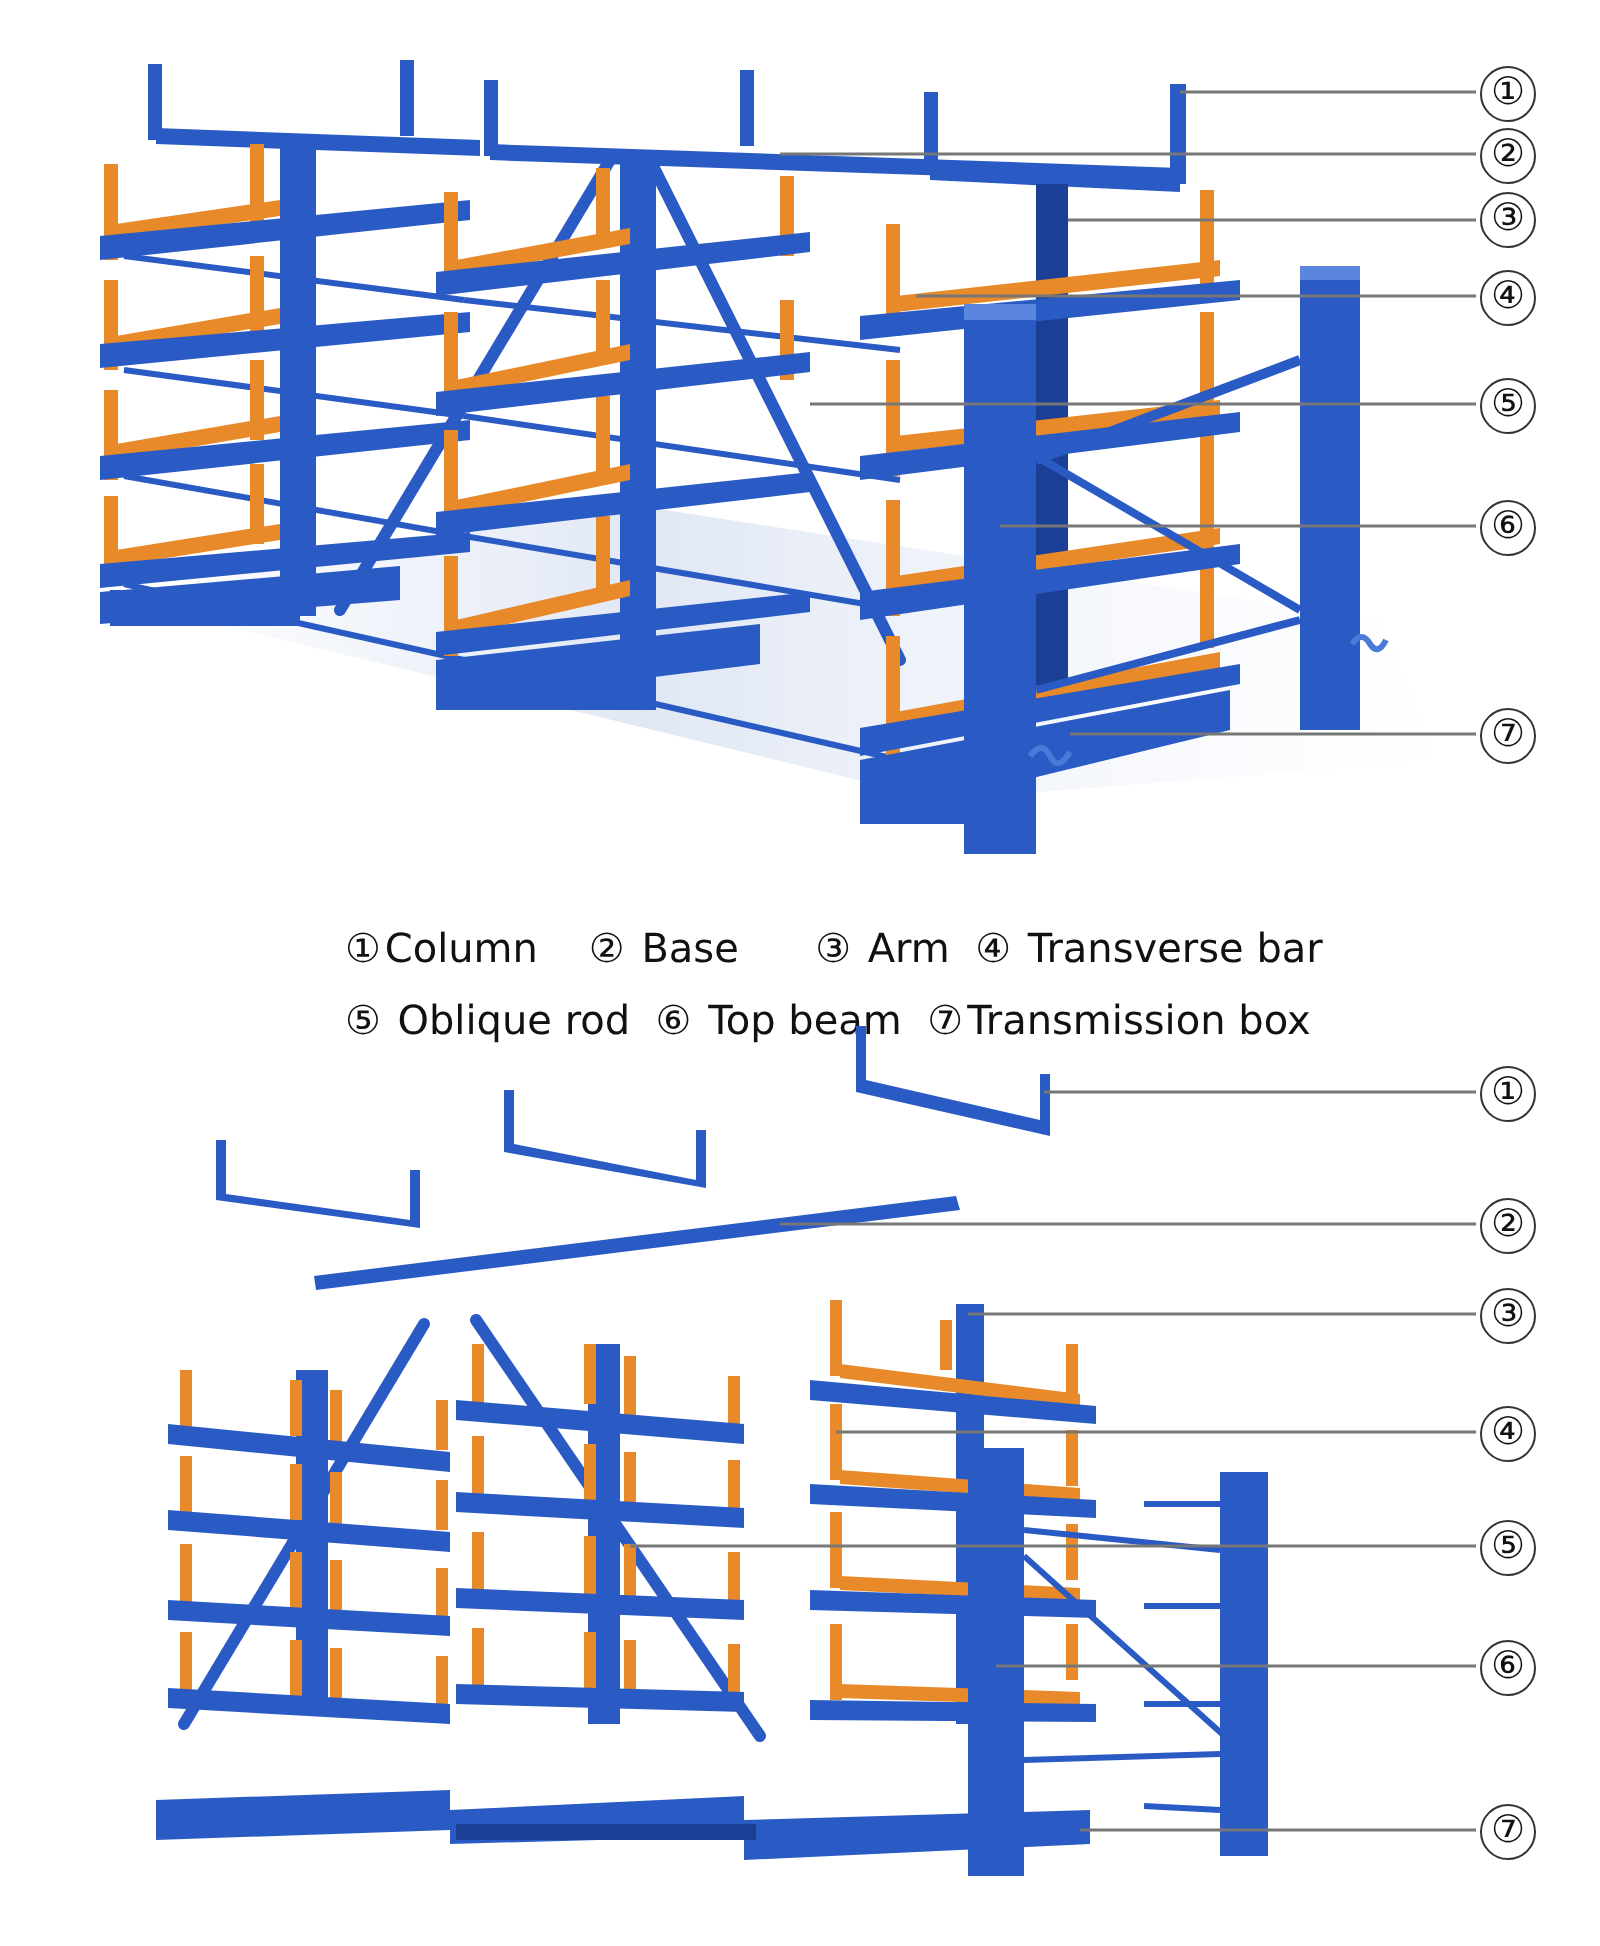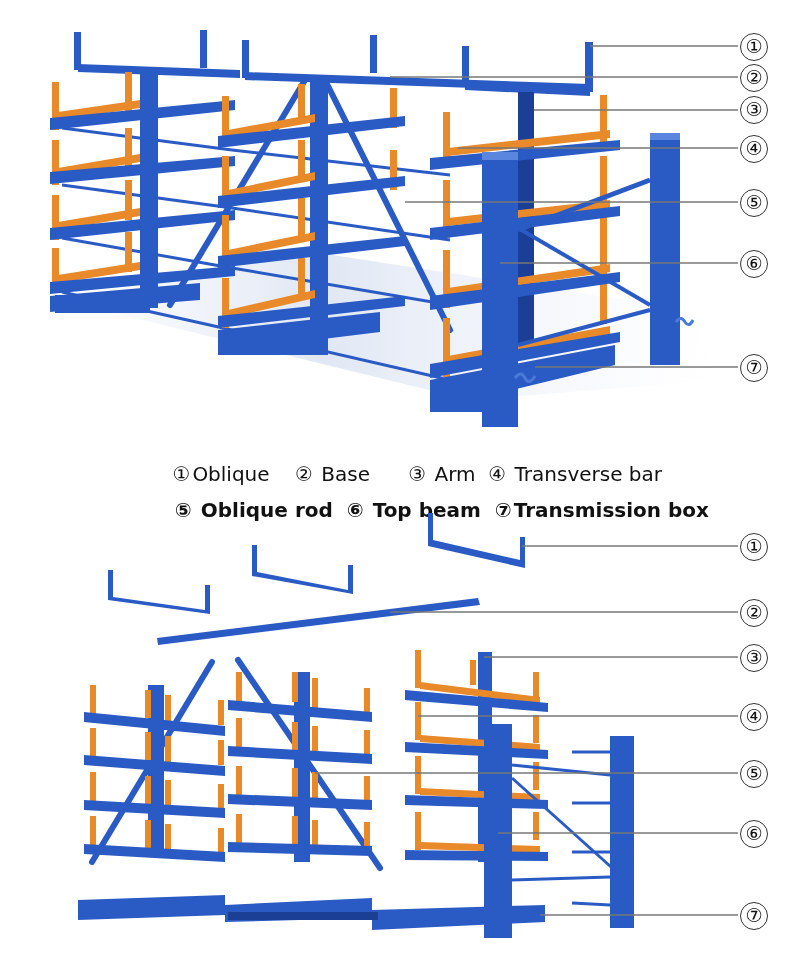--- a/index.html
+++ b/index.html
@@ -173,23 +173,23 @@
   <div class="callout-num" style="left:740px; top:64px;">②</div>
   <div class="callout-num" style="left:740px; top:96px;">③</div>
   <div class="callout-num" style="left:740px; top:135px;">④</div>
   <div class="callout-num" style="left:740px; top:189px;">⑤</div>
   <div class="callout-num" style="left:740px; top:250px;">⑥</div>
   <div class="callout-num" style="left:740px; top:354px;">⑦</div>
 </div>
 
 <div class="legend">
   <div class="legend-row" style="left:147px; top:438px;">
-    <span class="legend-item"><span class="num">①</span><span>Oblique</span></span>&nbsp;&nbsp;&nbsp;&nbsp;<span class="legend-item"><span class="num">②</span> <span>Base</span></span>&nbsp;&nbsp;&nbsp;&nbsp;&nbsp;&nbsp;<span class="legend-item"><span class="num">③</span> <span>Arm</span></span>&nbsp;&nbsp;<span class="legend-item"><span class="num">④</span> <span>Transverse bar</span></span>
+    <span class="legend-item"><span class="num">①</span><span>Column</span></span>&nbsp;&nbsp;&nbsp;&nbsp;<span class="legend-item"><span class="num">②</span> <span>Base</span></span>&nbsp;&nbsp;&nbsp;&nbsp;&nbsp;&nbsp;<span class="legend-item"><span class="num">③</span> <span>Arm</span></span>&nbsp;&nbsp;<span class="legend-item"><span class="num">④</span> <span>Transverse bar</span></span>
   </div>
-  <div class="legend-row" style="left:147px; top:474px;font-weight:bold;">
+  <div class="legend-row" style="left:147px; top:474px;">
     <span class="legend-item"><span class="num">⑤</span> <span>Oblique rod</span></span>&nbsp;&nbsp;<span class="legend-item"><span class="num">⑥</span> <span>Top beam</span></span>&nbsp;&nbsp;<span class="legend-item"><span class="num">⑦</span><span>Transmission box</span></span>
   </div>
 </div>
 
 <div class="panel" id="exploded">
   <svg width="800" height="468" viewBox="0 505 800 468">
 
     <g fill="#2a5bc4">
       <polygon points="108,570 113,570 113,597 205,610 205,585 210,585 210,614 108,600"></polygon>
       <polygon points="252,545 257,545 257,572 348,590 348,565 353,565 353,594 252,576"></polygon>

